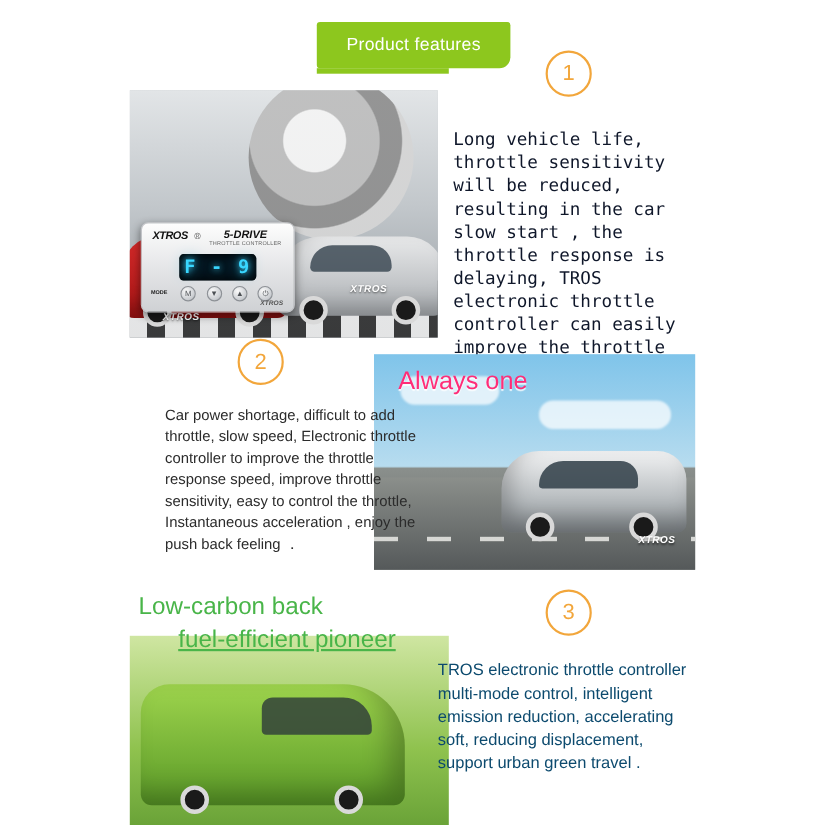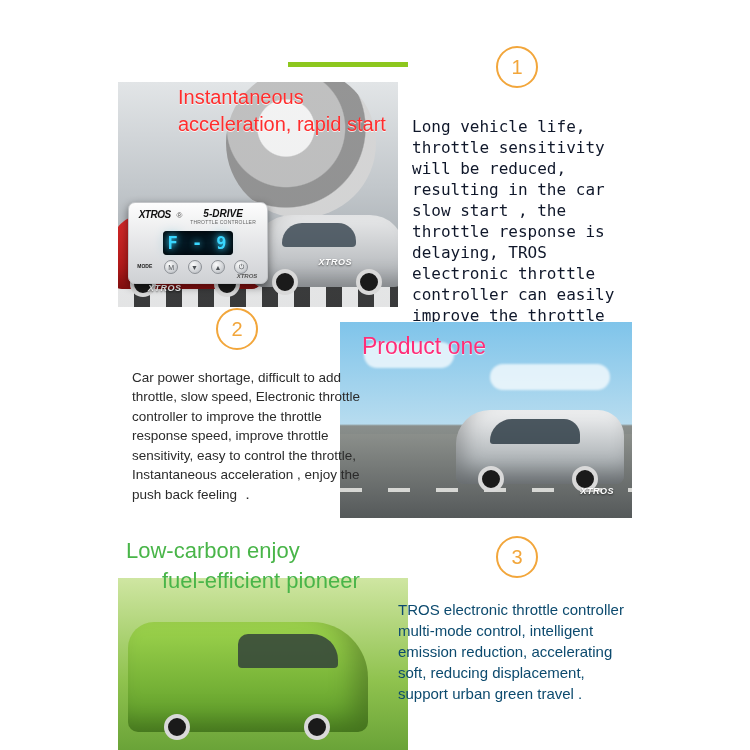--- a/index.html
+++ b/index.html
@@ -226,21 +226,21 @@
     left: 362px;
     top: 8px;
     width: 250px;
     color: #ff2d78;
     font-size: 23px;
     line-height: 32px;
     text-shadow: 0 1px 1px rgba(255,255,255,.85);
   }
   .sec2-body {
     position: absolute;
-    left: 132px;
+    left: 150px;
     top: 32px;
     width: 230px;
     font-size: 13.5px;
     line-height: 19.5px;
     color: #2b2b2b;
   }
 
   
   .sec3 {
     position: absolute;
@@ -276,21 +276,21 @@
   }
   .sec3-title {
     position: absolute;
     left: 126px;
     top: 2px;
     width: 310px;
     color: #49b549;
     font-size: 22px;
     line-height: 30px;
   }
-  .sec3-title .l2 { display: block; padding-left: 36px; }
+  .sec3-title .l2 { display: block; padding-left: 36px; text-decoration: underline; }
   .sec3-body {
     position: absolute;
     left: 398px;
     top: 50px;
     width: 240px;
     font-size: 15px;
     line-height: 21px;
     color: #0c4a6e;
   }
 
@@ -415,20 +415,23 @@
     letter-spacing: .5px;
   }
 </style>
 </head>
 <body>
 
 <div class="page">
 
   <div class="top-round"></div>
   <div class="banner-tail"></div>
+  <div class="banner">
+    <span class="banner-text">Product features</span>
+  </div>
 
   <div class="sec1">
 
     <div class="sec1-photo">
       <div class="garage-wall"></div>
       <div class="rim-big"></div>
       <div class="garage-floor"></div>
       <div class="red-car">
         <div class="glass"></div>
         <div class="wheel" style="left:18px;"></div>
@@ -458,24 +461,20 @@
       <div class="device-mode">MODE</div>
       <div class="device-btns">
         <div class="dev-btn">M</div>
         <div class="dev-btn">▼</div>
         <div class="dev-btn">▲</div>
         <div class="dev-btn">⏻</div>
       </div>
       <div class="device-foot">XTROS</div>
     </div>
 
-    <div class="sec1-title">
-      <span>Instantaneous</span><br>
-      <span>acceleration, rapid start</span>
-    </div>
 
     <div class="num-circle" style="left:496px; top:-26px;">1</div>
 
     <p class="sec1-body">Long vehicle life, throttle sensitivity will be reduced, resulting in the car slow start , the throttle response is delaying, TROS electronic throttle controller can easily improve the throttle response, allowing your car to get started quickly.</p>
   </div>
 
   <div class="sec2">
 
     <div class="sec2-photo">
       <div class="sky-cloud" style="left:24px; top:20px;"></div>
@@ -484,41 +483,41 @@
       <div class="road-line"></div>
       <div class="vw-car">
         <div class="glass"></div>
         <div class="wheel" style="left:22px;"></div>
         <div class="wheel" style="left:116px;"></div>
       </div>
       <span class="xtros-badge" style="right:18px; bottom:22px;">XTROS</span>
     </div>
 
     <div class="sec2-title">
-      <span>Product one</span><br>
+      <span>Always one</span><br>
       &nbsp;&nbsp;
     </div>
 
     <div class="num-circle" style="left:216px; top:-14px;">2</div>
 
     <p class="sec2-body">Car power shortage, difficult to add throttle, slow speed, Electronic throttle controller to improve the throttle response speed, improve throttle sensitivity, easy to control the throttle, Instantaneous acceleration , enjoy the push back feeling ．</p>
   </div>
 
   <div class="sec3">
 
     <div class="sec3-photo">
       <div class="green-car">
         <div class="glass"></div>
         <div class="wheel" style="left:36px;"></div>
         <div class="wheel" style="left:176px;"></div>
       </div>
     </div>
 
     <div class="sec3-title">
-      <span>Low-carbon enjoy</span>
+      <span>Low-carbon back</span>
       <span class="l2">fuel-efficient pioneer</span>
     </div>
 
     <div class="num-circle" style="left:496px; top:2px;">3</div>
 
     <p class="sec3-body">TROS electronic throttle controller multi-mode control, intelligent emission reduction, accelerating soft, reducing displacement, support urban green travel .</p>
   </div>
 
 </div>
 

